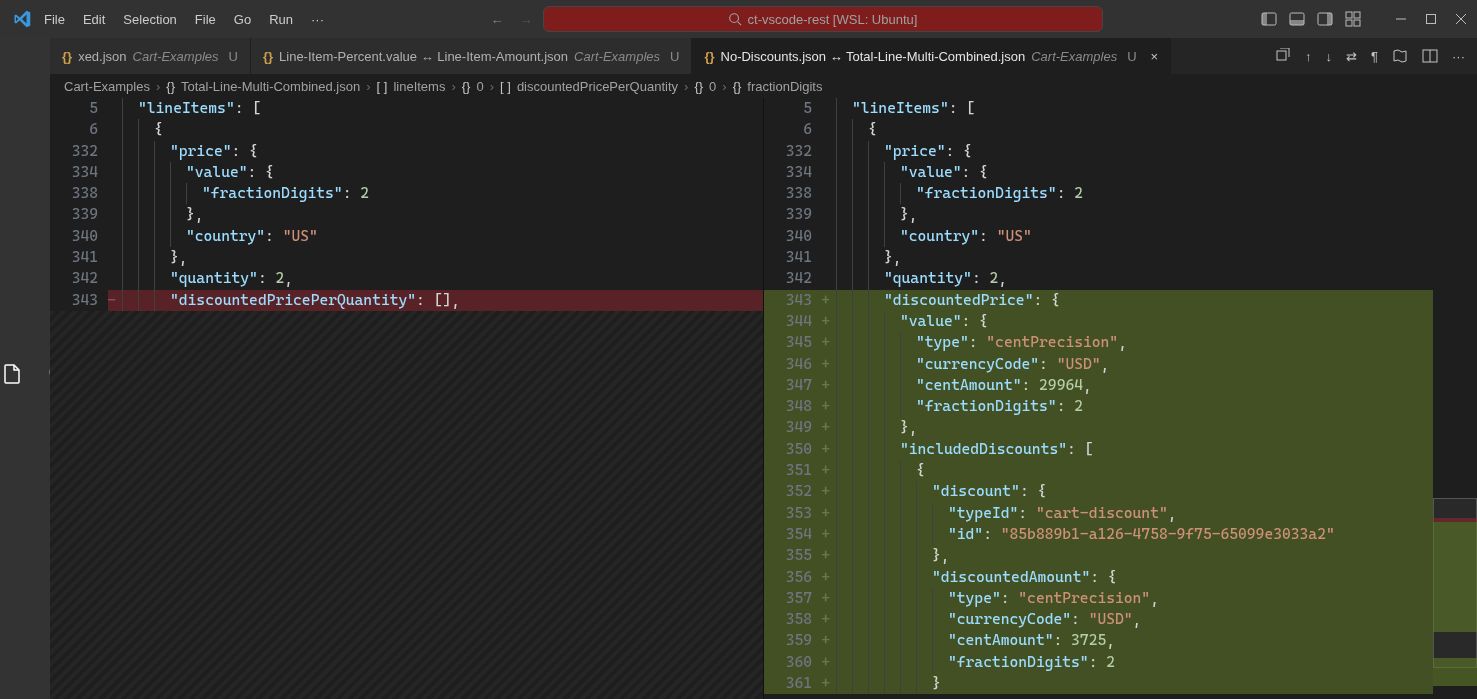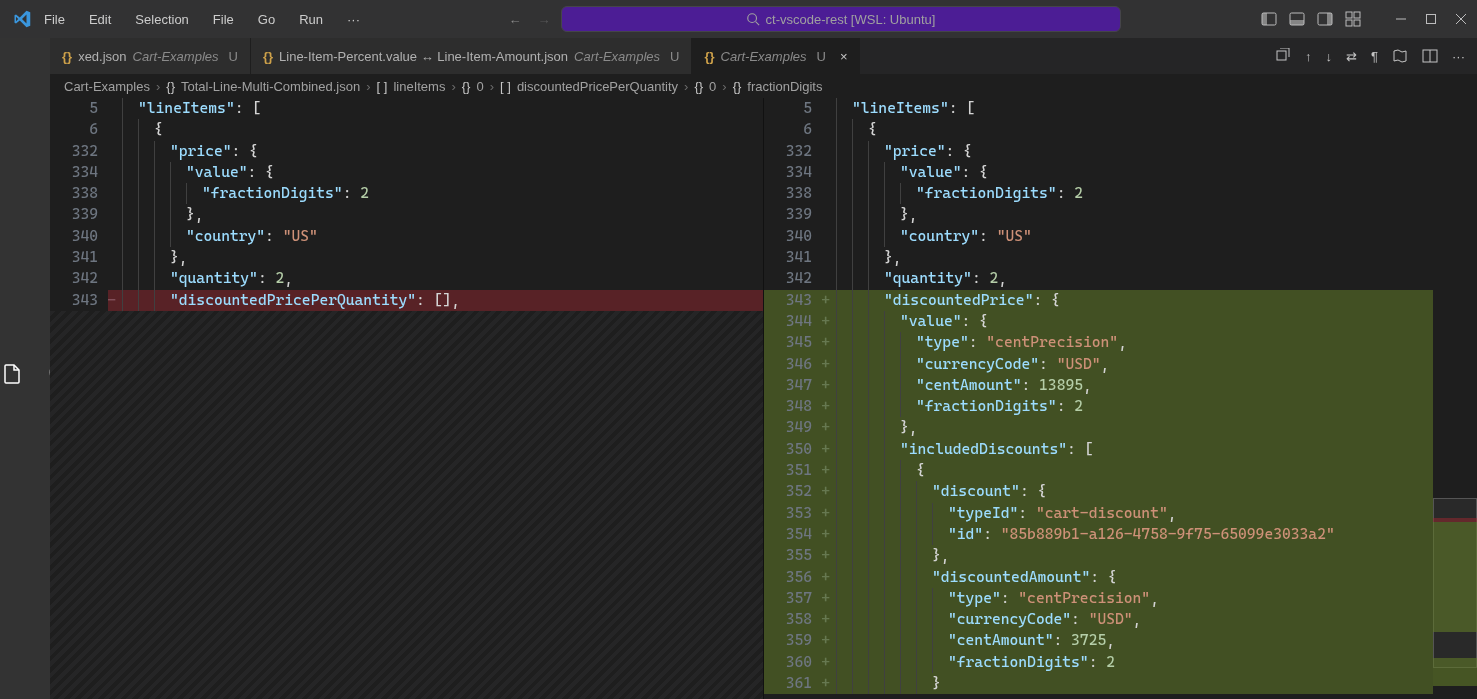--- a/index.html
+++ b/index.html
@@ -14,26 +14,26 @@
 }
 
 .titlebar {
   height: 38px;
   background: #323233;
   display: flex;
   align-items: center;
   padding: 0 8px;
 }
 .titlebar .logo { width: 28px; display:flex; align-items:center; justify-content:center; }
-.titlebar .menu { display:flex; gap: 8px; }
+.titlebar .menu { display:flex; gap: 2px; }
 .titlebar .menu span { padding: 4px 8px; color:#cccccc; border-radius:4px; cursor:pointer; }
 .titlebar .center { flex:1; display:flex; align-items:center; justify-content:center; gap: 10px; }
 .titlebar .nav-arrows { display:flex; gap:16px; color:#8b8b8b; }
 .titlebar .search {
-  background: #4c1d95;
+  background: #7f1d1d;
   border: 1px solid #454549;
   border-radius: 6px;
   height: 26px;
   width: 560px;
   display:flex;
   align-items:center;
   justify-content:center;
   color:#a0a0a0;
   gap:6px;
 }
@@ -301,20 +301,21 @@
         <span class="mod">U</span>
       </div>
       <div class="tab">
         <span class="jicon">{}</span>
         <span>Line-Item-Percent.value ↔ Line-Item-Amount.json</span>
         <span class="sub">Cart-Examples</span>
         <span class="mod">U</span>
       </div>
       <div class="tab active">
         <span class="jicon">{}</span>
+        <span>No-Discounts.json ↔ Total-Line-Multi-Combined.json</span>
         <span class="sub">Cart-Examples</span>
         <span class="mod">U</span>
         <span class="close">×</span>
       </div>
       <div class="tabactions">
         <span>
             <svg width="16" height="16" viewBox="0 0 16 16" fill="none" stroke="currentColor">
               <rect x="2" y="3" width="9" height="9"></rect>
               <path d="M5 0h9v9"></path>
             </svg>
@@ -429,21 +430,21 @@
             <div class="line"><span class="indent"></span><span class="indent"></span><span class="indent"></span><span class="indent"></span><span class="k">"value"</span><span class="p">: {</span></div>
             <div class="line"><span class="indent"></span><span class="indent"></span><span class="indent"></span><span class="indent"></span><span class="indent"></span><span class="k">"fractionDigits"</span><span class="p">: </span><span class="n">2</span></div>
             <div class="line"><span class="indent"></span><span class="indent"></span><span class="indent"></span><span class="indent"></span><span class="p">},</span></div>
             <div class="line"><span class="indent"></span><span class="indent"></span><span class="indent"></span><span class="indent"></span><span class="k">"country"</span><span class="p">: </span><span class="s">"US"</span></div>
             <div class="line"><span class="indent"></span><span class="indent"></span><span class="indent"></span><span class="p">},</span></div>
             <div class="line"><span class="indent"></span><span class="indent"></span><span class="indent"></span><span class="k">"quantity"</span><span class="p">: </span><span class="n">2</span><span class="p">,</span></div>
             <div class="line add"><span class="indent"></span><span class="indent"></span><span class="indent"></span><span class="k">"discountedPrice"</span><span class="p">: {</span></div>
             <div class="line add"><span class="indent"></span><span class="indent"></span><span class="indent"></span><span class="indent"></span><span class="k">"value"</span><span class="p">: {</span></div>
             <div class="line add"><span class="indent"></span><span class="indent"></span><span class="indent"></span><span class="indent"></span><span class="indent"></span><span class="k">"type"</span><span class="p">: </span><span class="s">"centPrecision"</span><span class="p">,</span></div>
             <div class="line add"><span class="indent"></span><span class="indent"></span><span class="indent"></span><span class="indent"></span><span class="indent"></span><span class="k">"currencyCode"</span><span class="p">: </span><span class="s">"USD"</span><span class="p">,</span></div>
-            <div class="line add"><span class="indent"></span><span class="indent"></span><span class="indent"></span><span class="indent"></span><span class="indent"></span><span class="k">"centAmount"</span><span class="p">: </span><span class="n">13895</span><span class="p">,</span></div>
+            <div class="line add"><span class="indent"></span><span class="indent"></span><span class="indent"></span><span class="indent"></span><span class="indent"></span><span class="k">"centAmount"</span><span class="p">: </span><span class="n">29964</span><span class="p">,</span></div>
             <div class="line add"><span class="indent"></span><span class="indent"></span><span class="indent"></span><span class="indent"></span><span class="indent"></span><span class="k">"fractionDigits"</span><span class="p">: </span><span class="n">2</span></div>
             <div class="line add"><span class="indent"></span><span class="indent"></span><span class="indent"></span><span class="indent"></span><span class="p">},</span></div>
             <div class="line add"><span class="indent"></span><span class="indent"></span><span class="indent"></span><span class="indent"></span><span class="k">"includedDiscounts"</span><span class="p">: [</span></div>
             <div class="line add"><span class="indent"></span><span class="indent"></span><span class="indent"></span><span class="indent"></span><span class="indent"></span><span class="p">{</span></div>
             <div class="line add"><span class="indent"></span><span class="indent"></span><span class="indent"></span><span class="indent"></span><span class="indent"></span><span class="indent"></span><span class="k">"discount"</span><span class="p">: {</span></div>
             <div class="line add"><span class="indent"></span><span class="indent"></span><span class="indent"></span><span class="indent"></span><span class="indent"></span><span class="indent"></span><span class="indent"></span><span class="k">"typeId"</span><span class="p">: </span><span class="s">"cart-discount"</span><span class="p">,</span></div>
             <div class="line add"><span class="indent"></span><span class="indent"></span><span class="indent"></span><span class="indent"></span><span class="indent"></span><span class="indent"></span><span class="indent"></span><span class="k">"id"</span><span class="p">: </span><span class="s">"85b889b1-a126-4758-9f75-65099e3033a2"</span></div>
             <div class="line add"><span class="indent"></span><span class="indent"></span><span class="indent"></span><span class="indent"></span><span class="indent"></span><span class="indent"></span><span class="p">},</span></div>
             <div class="line add"><span class="indent"></span><span class="indent"></span><span class="indent"></span><span class="indent"></span><span class="indent"></span><span class="indent"></span><span class="k">"discountedAmount"</span><span class="p">: {</span></div>
             <div class="line add"><span class="indent"></span><span class="indent"></span><span class="indent"></span><span class="indent"></span><span class="indent"></span><span class="indent"></span><span class="indent"></span><span class="k">"type"</span><span class="p">: </span><span class="s">"centPrecision"</span><span class="p">,</span></div>

